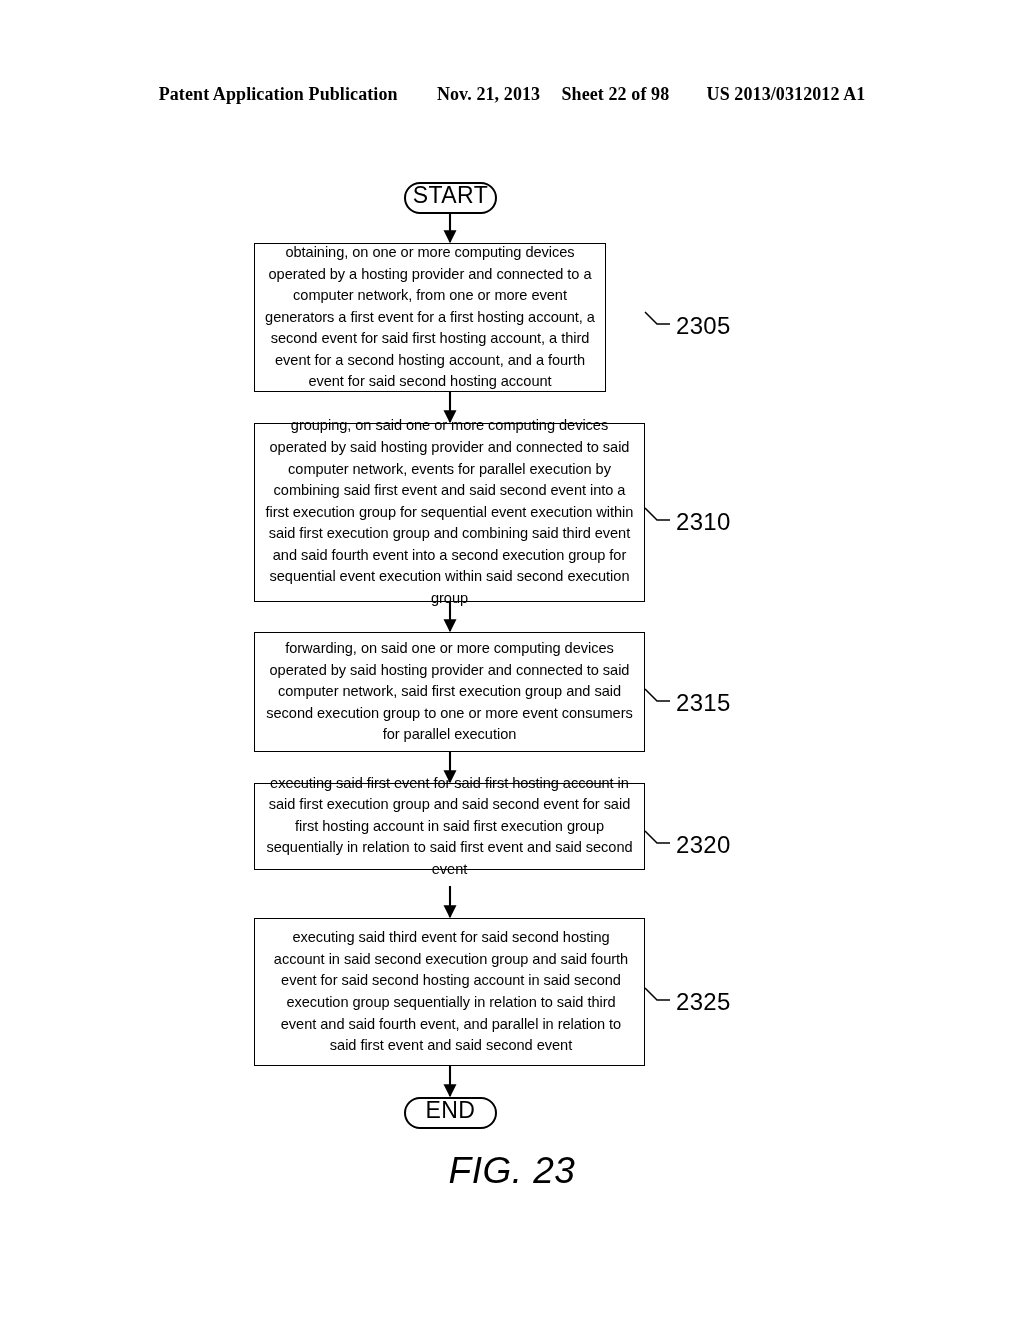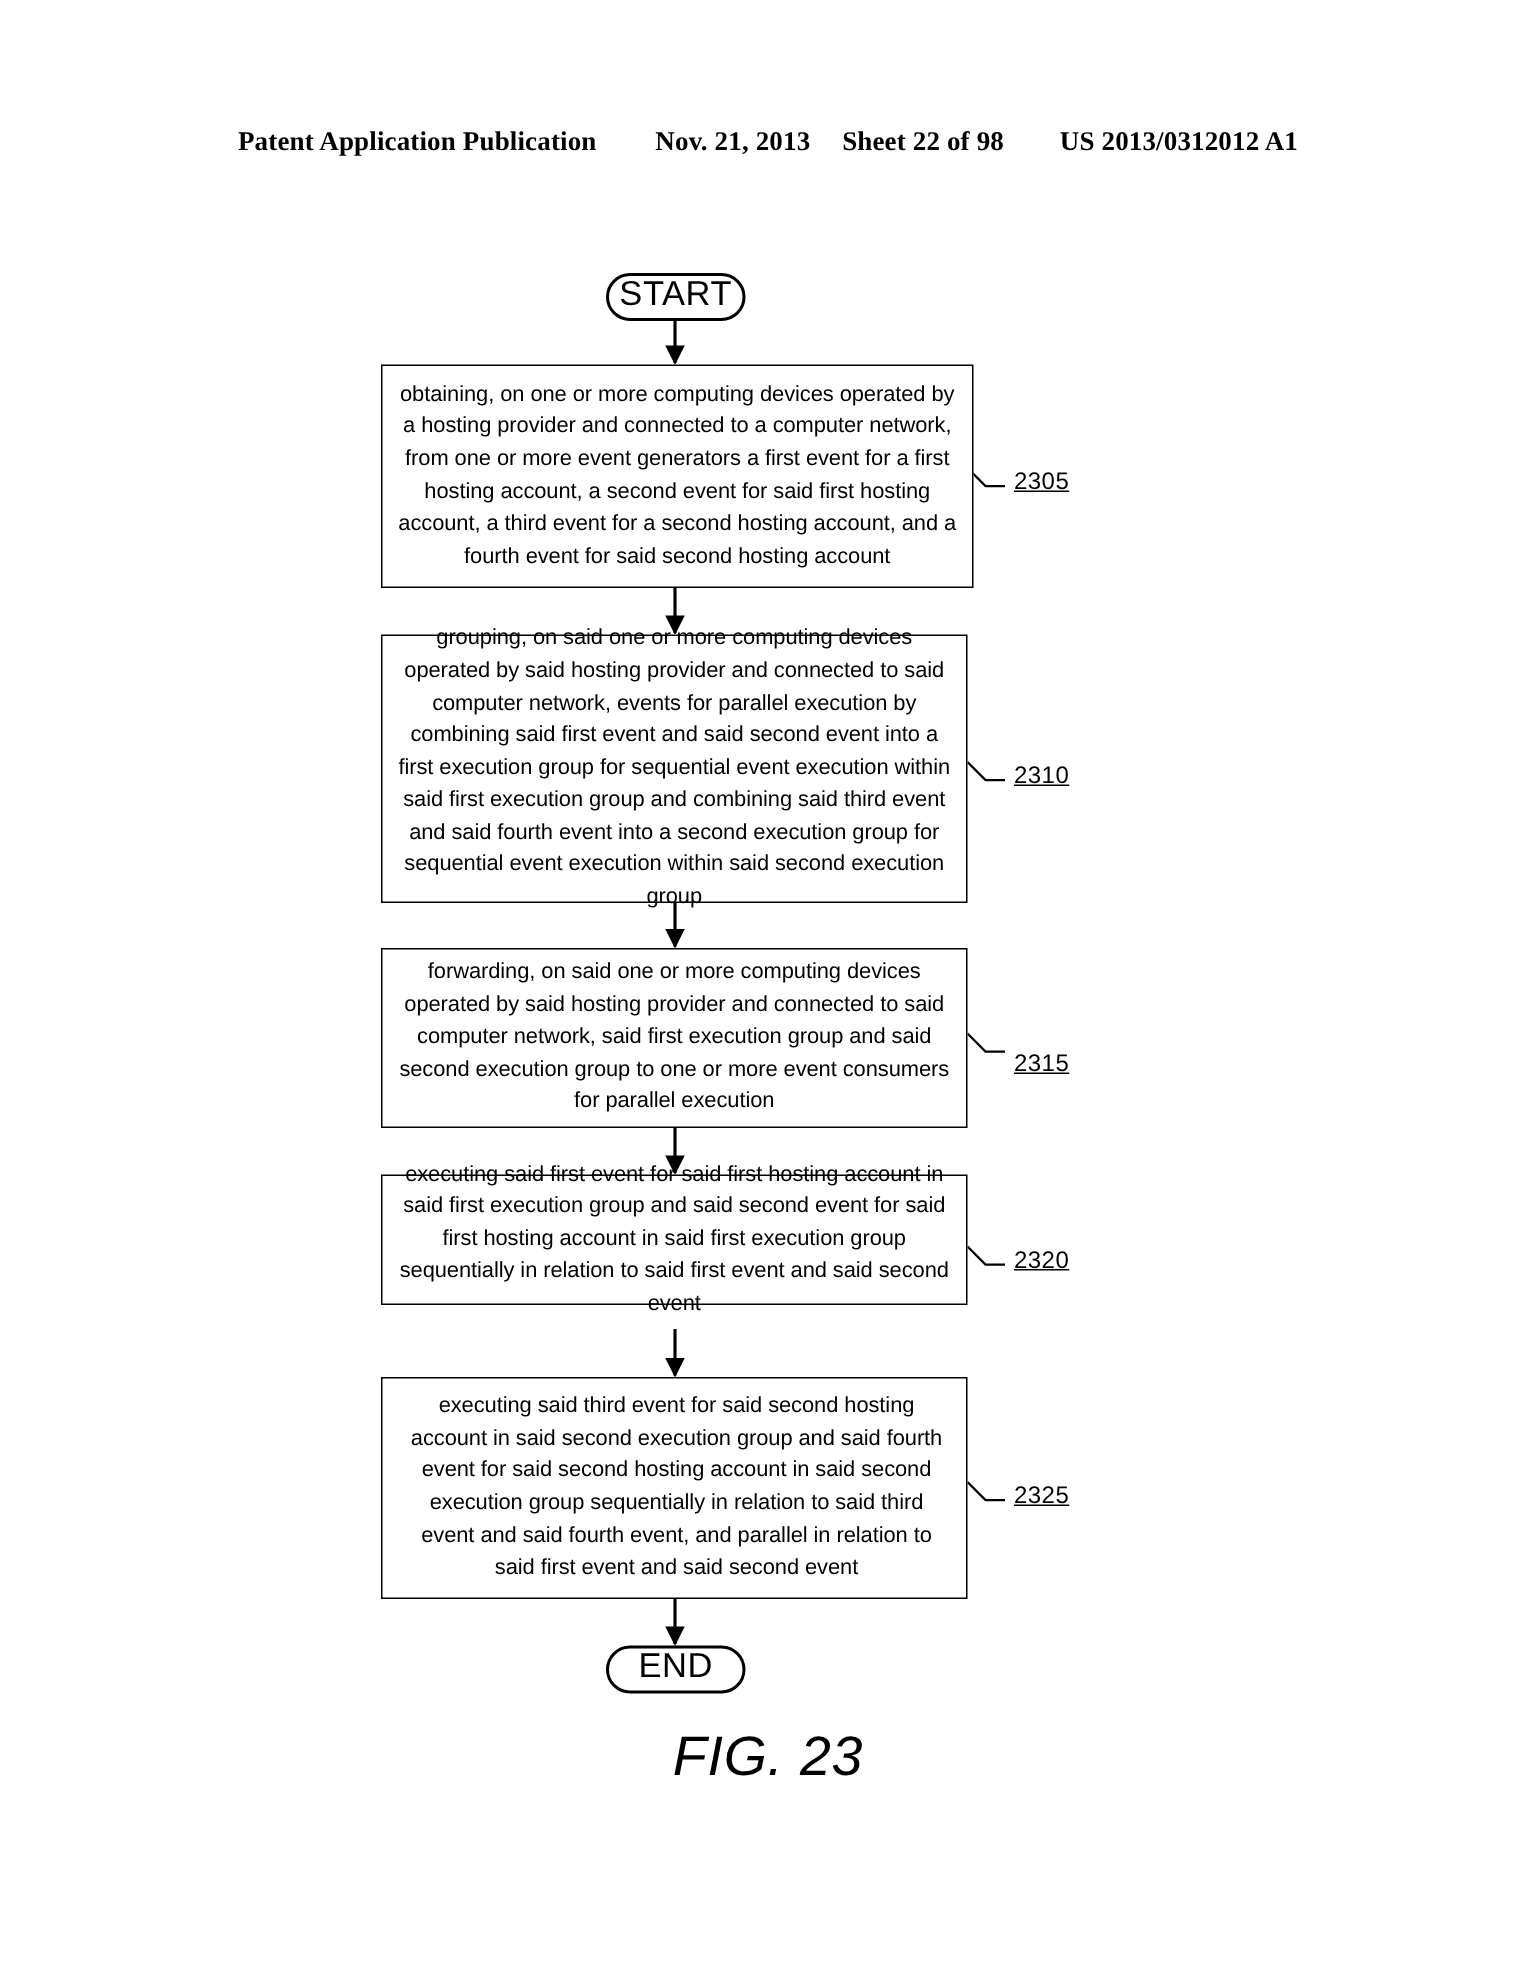--- a/index.html
+++ b/index.html
@@ -81,38 +81,37 @@
     text-align: center;
     padding: 4px 9px;
   }
   .process-box .box-text {
     font-size: 14.6px;
     line-height: 1.48;
     letter-spacing: -0.05px;
     width: 100%;
   }
 
-  #box-2305 { left: 254px; top: 243px; width: 395px; height: 149px; }
+  #box-2305 { left: 254px; top: 243px; width: 352px; height: 149px; }
   #box-2310 { left: 254px; top: 423px; width: 391px; height: 179px; }
   #box-2315 { left: 254px; top: 632px; width: 391px; height: 120px; }
   #box-2320 { left: 254px; top: 783px; width: 391px; height: 87px; align-items: center; }
   #box-2325 { left: 254px; top: 918px; width: 391px; height: 148px; padding-left: 12px; }
 
   
   .ref-label {
     position: absolute;
-    font-size: 16px;
+    font-size: 24px;
     line-height: 1;
     letter-spacing: 0.3px;
     white-space: nowrap;
-    text-decoration: underline;
   }
   #ref-2305 { left: 676px; top: 314px; }
   #ref-2310 { left: 676px; top: 510px; }
-  #ref-2315 { left: 676px; top: 691px; margin-top: 11px; }
+  #ref-2315 { left: 676px; top: 691px; }
   #ref-2320 { left: 676px; top: 833px; text-align: right; }
   #ref-2325 { left: 676px; top: 990px; }
 
   
   #fig-caption {
     position: absolute;
     left: 0;
     top: 1152px;
     width: 1024px;
     text-align: center;

